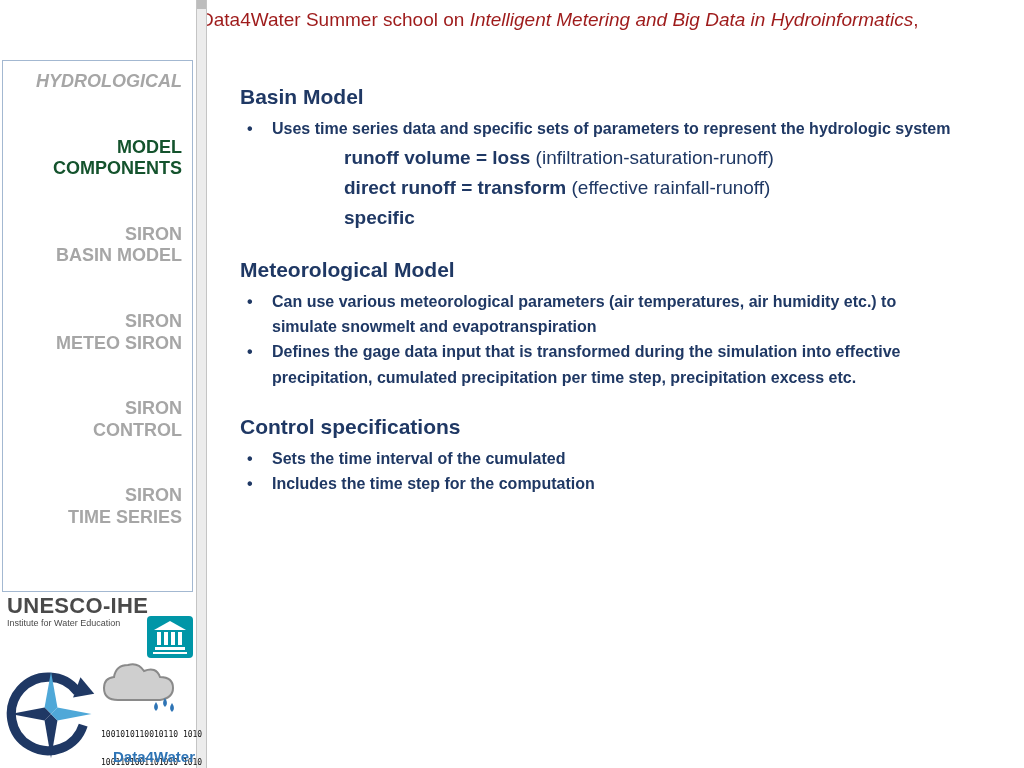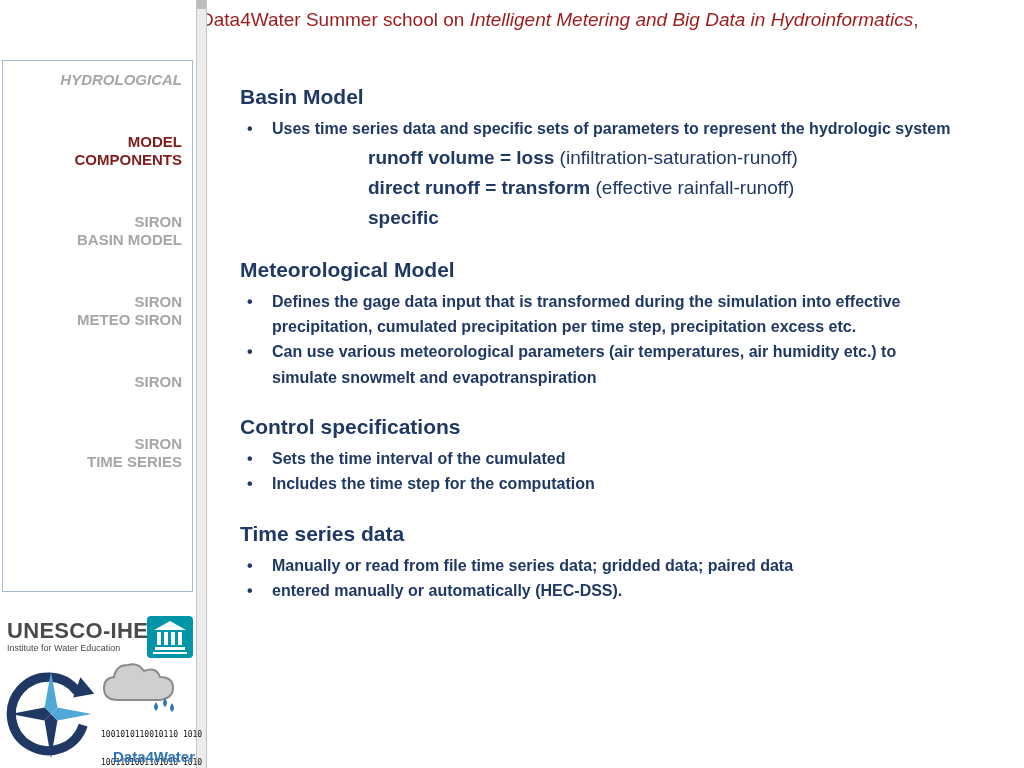--- a/index.html
+++ b/index.html
@@ -20,25 +20,25 @@
   .slide-header .it { font-style:italic; }
 
   
   .sidebar-box {
     position:absolute; left:2px; top:60px; width:191px; height:532px;
     border:1px solid #A3B8D1; background:#fff; box-sizing:border-box;
     padding-top:10px;
   }
   .side-item {
     text-align:right; padding-right:10px;
-    font-weight:bold; font-size:15px; line-height:1.2;
+    font-weight:bold; font-size:18px; line-height:1.2;
     margin-bottom:44px; color:#A6A6A6;
   }
   .side-item.muted-italic { font-style:italic; }
-  .side-item.active { color:#7f1d1d; }
+  .side-item.active { color:#14532d; }
 
   
   .v-divider {
     position:absolute; left:196px; top:0; width:11px; height:768px;
     background:#ECECEC;
     border-left:1px solid #C4C4C4; border-right:1px solid #C4C4C4;
     box-sizing:border-box;
   }
   .v-divider::before {
     content:""; position:absolute; left:0; right:0; top:0; height:9px;
@@ -58,24 +58,24 @@
   .main ul { list-style:none; margin:0; padding:0; }
   .main li {
     position:relative; padding-left:32px;
     font-size:16px; line-height:1.58;font-weight:bold;
   }
   .main li::before { content:"\2022"; position:absolute; left:7px; }
   .sublines { margin-top:1px; }
   .subline {
     padding-left:104px; font-size:19px; line-height:1.58;
   }
-  .subline b { font-weight:bold;margin-left:24px; }
-
-  
-  .unesco-block { position:absolute; left:7px; top:619px; color:#4A4A4A; }
+  .subline b { font-weight:bold; }
+
+  
+  .unesco-block { position:absolute; left:7px; top:594px; color:#4A4A4A; }
   .unesco-title { font-size:22px; font-weight:bold; letter-spacing:0.3px; line-height:1.05; }
   .unesco-sub { font-size:9px; margin-top:1px; }
   .unesco-icon { position:absolute; left:147px; top:616px; width:46px; height:42px; }
 
   .compass-icon { position:absolute; left:5px; top:666px; width:92px; height:96px; }
   .cloud-icon { position:absolute; left:98px; top:658px; width:84px; height:56px; }
   .binary-text {
     position:absolute; left:101px; top:712px;
     font-family:"DejaVu Sans Mono", monospace;
     font-size:8px; line-height:1.15; color:#111; white-space:pre;
@@ -103,20 +103,21 @@
   <div class="side-item">
     <div>SIRON</div>
     <div>BASIN MODEL</div>
   </div>
   <div class="side-item">
     <div>SIRON</div>
     <div>METEO SIRON</div>
   </div>
   <div class="side-item">
     <div>SIRON</div>
+    <div>CONTROL</div>
   </div>
   <div class="side-item">
     <div>SIRON</div>
     <div>TIME SERIES</div>
   </div>
 </div>
 
 <div class="v-divider"></div>
 
 <div class="main">
@@ -129,40 +130,33 @@
     <div class="sublines">
       <div class="subline"><b>runoff volume = loss</b><span> (infiltration-saturation-runoff)</span></div>
       <div class="subline"><b>direct runoff = transform</b><span> (effective rainfall-runoff)</span></div>
       <div class="subline"><b>specific</b><span></span></div>
     </div>
   </section>
 
   <section>
     <h2>Meteorological Model</h2>
     <ul>
+      <li>Can use various meteorological parameters (air temperatures, air humidity etc.) to simulate snowmelt and evapotranspiration</li>
       <li>Defines the gage data input that is transformed during the simulation into effective precipitation, cumulated precipitation per time step, precipitation excess etc.</li>
-      <li>Can use various meteorological parameters (air temperatures, air humidity etc.) to simulate snowmelt and evapotranspiration</li>
     </ul>
   </section>
 
   <section>
     <h2>Control specifications</h2>
     <ul>
       <li>Sets the time interval of the cumulated</li>
       <li>Includes the time step for the computation</li>
     </ul>
   </section>
 
-  <section>
-    <h2>Time series data</h2>
-    <ul>
-      <li>Manually or read from file time series data; gridded data; paired data</li>
-      <li>entered manually or automatically (HEC-DSS).</li>
-    </ul>
-  </section>
 
 </div>
 
 <div class="unesco-block">
   <div class="unesco-title">UNESCO-IHE</div>
   <div class="unesco-sub">Institute for Water Education</div>
 </div>
 
 <div class="unesco-icon">
   <svg width="46" height="42" viewBox="0 0 46 42">

